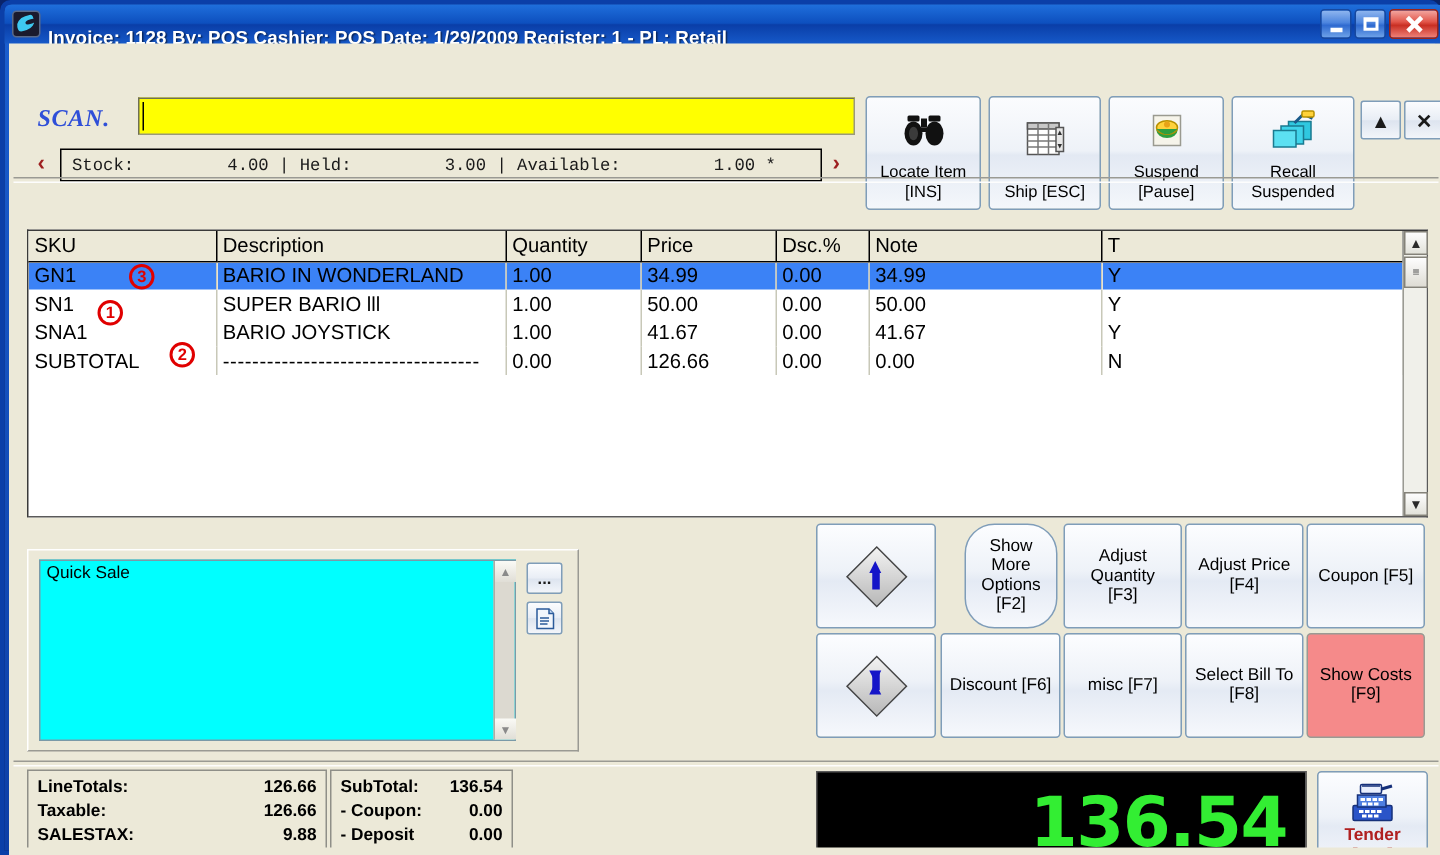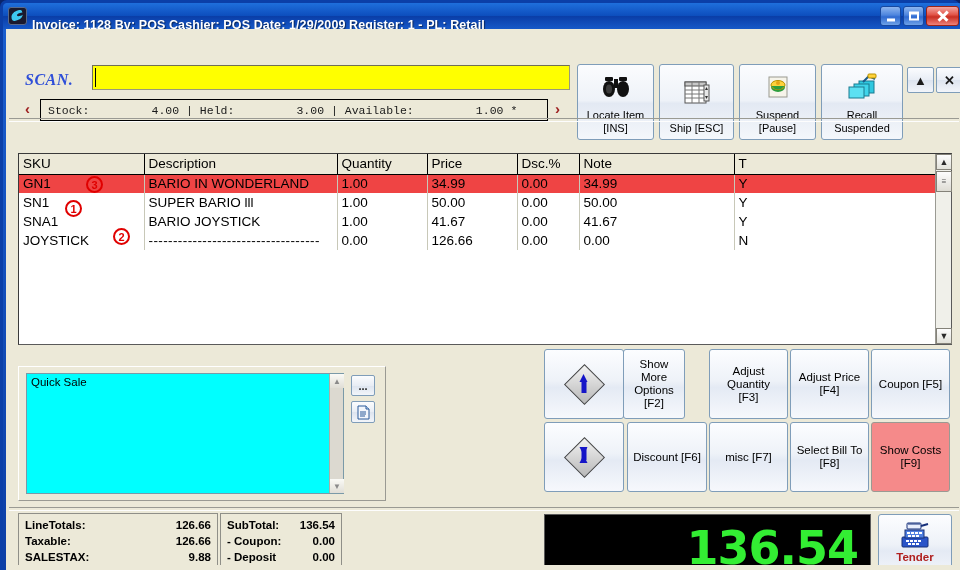--- a/index.html
+++ b/index.html
@@ -139,21 +139,21 @@
   table.grid th{
     background:#ece9d8;border-right:1px solid #000;border-bottom:1px solid #000;
     font-weight:normal;font-size:13.5px;color:#000;height:20px;padding:0 4px;
     text-align:left;box-sizing:border-box;
   }
   table.grid td{
     height:19px;padding:0 4px;box-sizing:border-box;
     border-right:1px solid #c8c8b8;
     color:#000;overflow:hidden;white-space:nowrap;
   }
-  tr.sel td{background:#ef4444;}
+  tr.sel td{background:#3b82f6;}
   td.r{text-align:left;}
   .dashline{letter-spacing:.4px;}
   .vscroll{
     position:absolute;right:0;top:0;width:16px;height:190px;
     background:#f0f0ea;border-left:1px solid #9a9a93;box-sizing:border-box;
   }
   .vscroll .arw{
     width:16px;height:16px;box-sizing:border-box;
     background:linear-gradient(180deg,#fdfdfd,#e2e2da);
     border:1px solid #848279;display:flex;align-items:center;justify-content:center;
@@ -417,21 +417,21 @@
           <tr>
             <td>SNA1</td>
             <td>BARIO JOYSTICK</td>
             <td class="r">1.00</td>
             <td class="r">41.67</td>
             <td class="r">0.00</td>
             <td class="r">41.67</td>
             <td>Y</td>
           </tr>
           <tr>
-            <td>JOYSTICK</td>
+            <td>SUBTOTAL</td>
             <td class="dashline">-----------------------------------</td>
             <td class="r">0.00</td>
             <td class="r">126.66</td>
             <td class="r">0.00</td>
             <td class="r">0.00</td>
             <td>N</td>
           </tr>
         </tbody>
       </table>
       <div class="vscroll">
@@ -468,21 +468,21 @@
 
     <div class="abtn" style="left:538px;top:320px;width:80px;">
       <div class="diamond">
         <div class="dm"></div>
         <div class="arrow-up">
             <div class="hd"></div>
             <div class="st"></div>
           </div>
       </div>
     </div>
-    <div class="abtn" style="left:617px;top:320px;width:62px;">
+    <div class="abtn" style="left:637px;top:320px;width:62px;border-radius:20px;">
       <span style="white-space:pre-line">Show More
 Options [F2]</span>
     </div>
     <div class="abtn" style="left:703px;top:320px;width:79px;">
       <span style="white-space:pre-line">Adjust Quantity
 [F3]</span>
     </div>
     <div class="abtn" style="left:784px;top:320px;width:79px;">
       <span style="white-space:pre-line">Adjust Price [F4]</span>
     </div>

